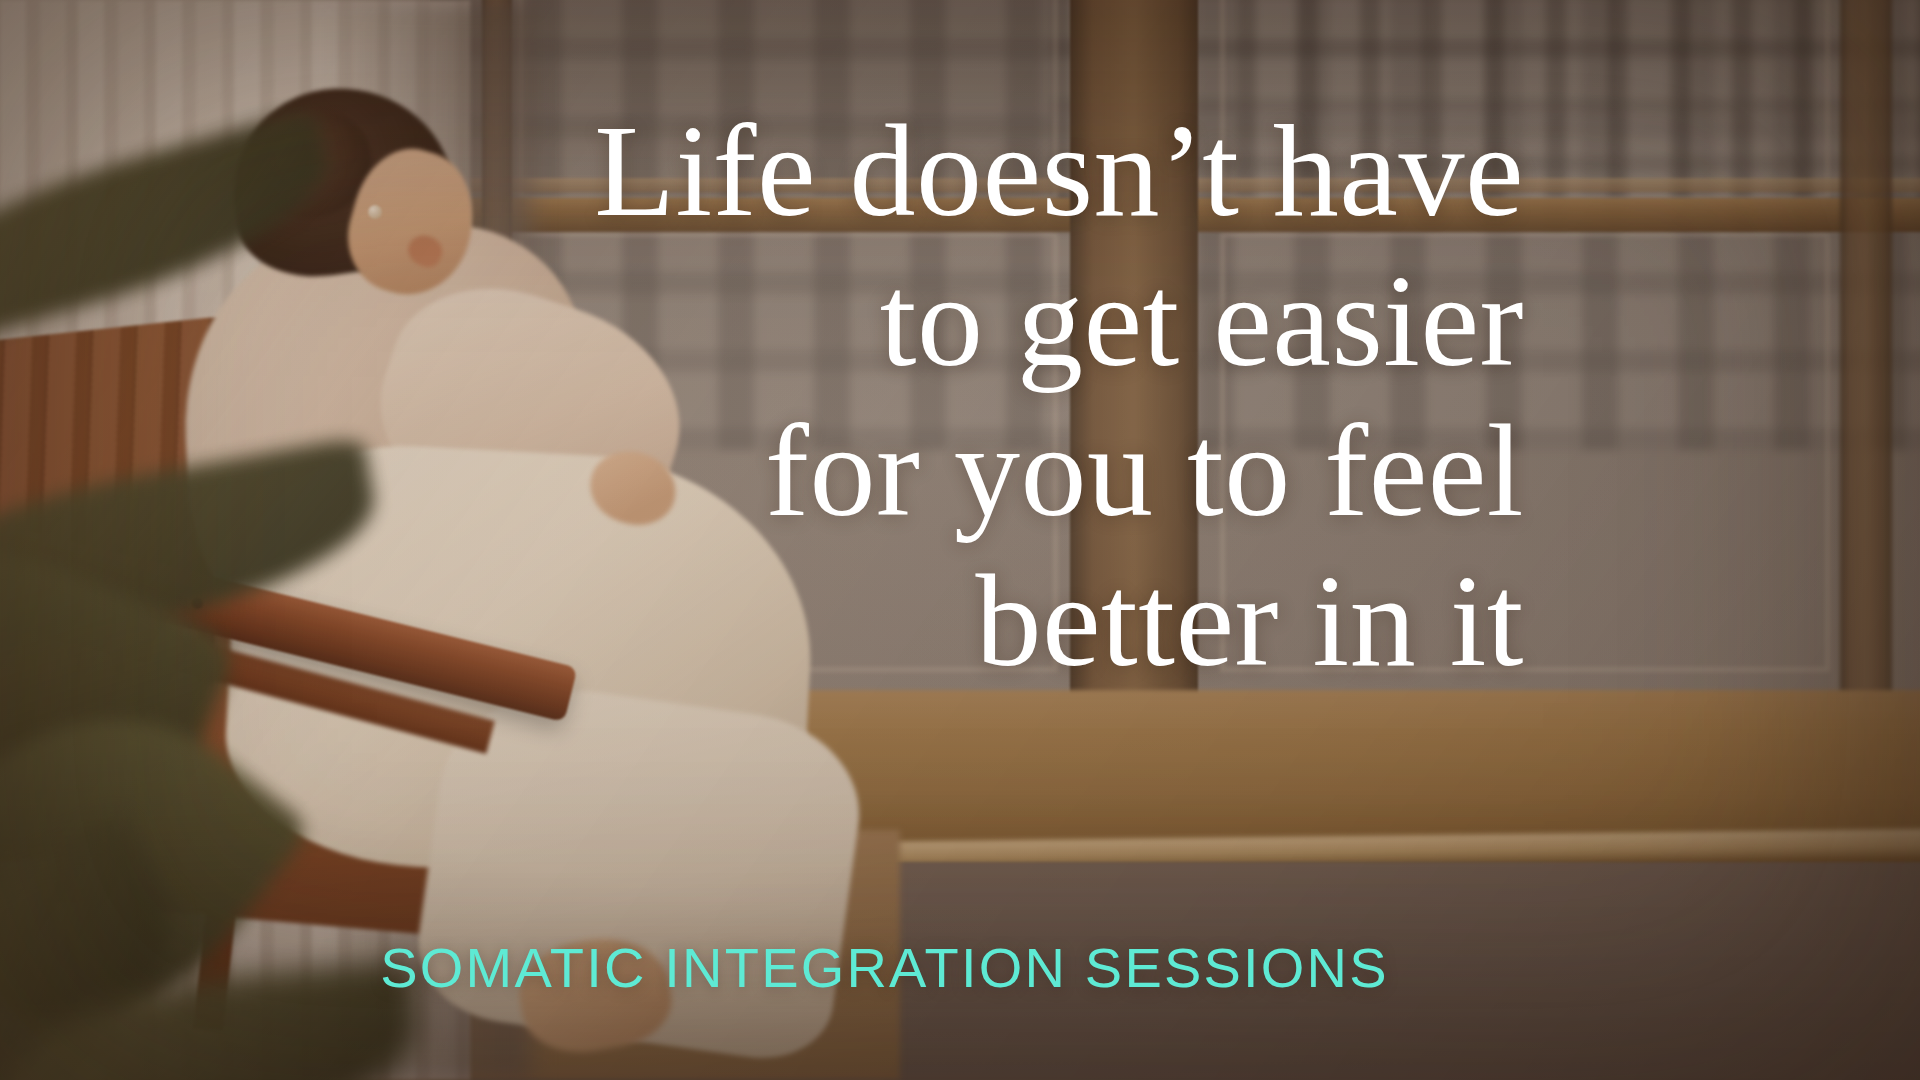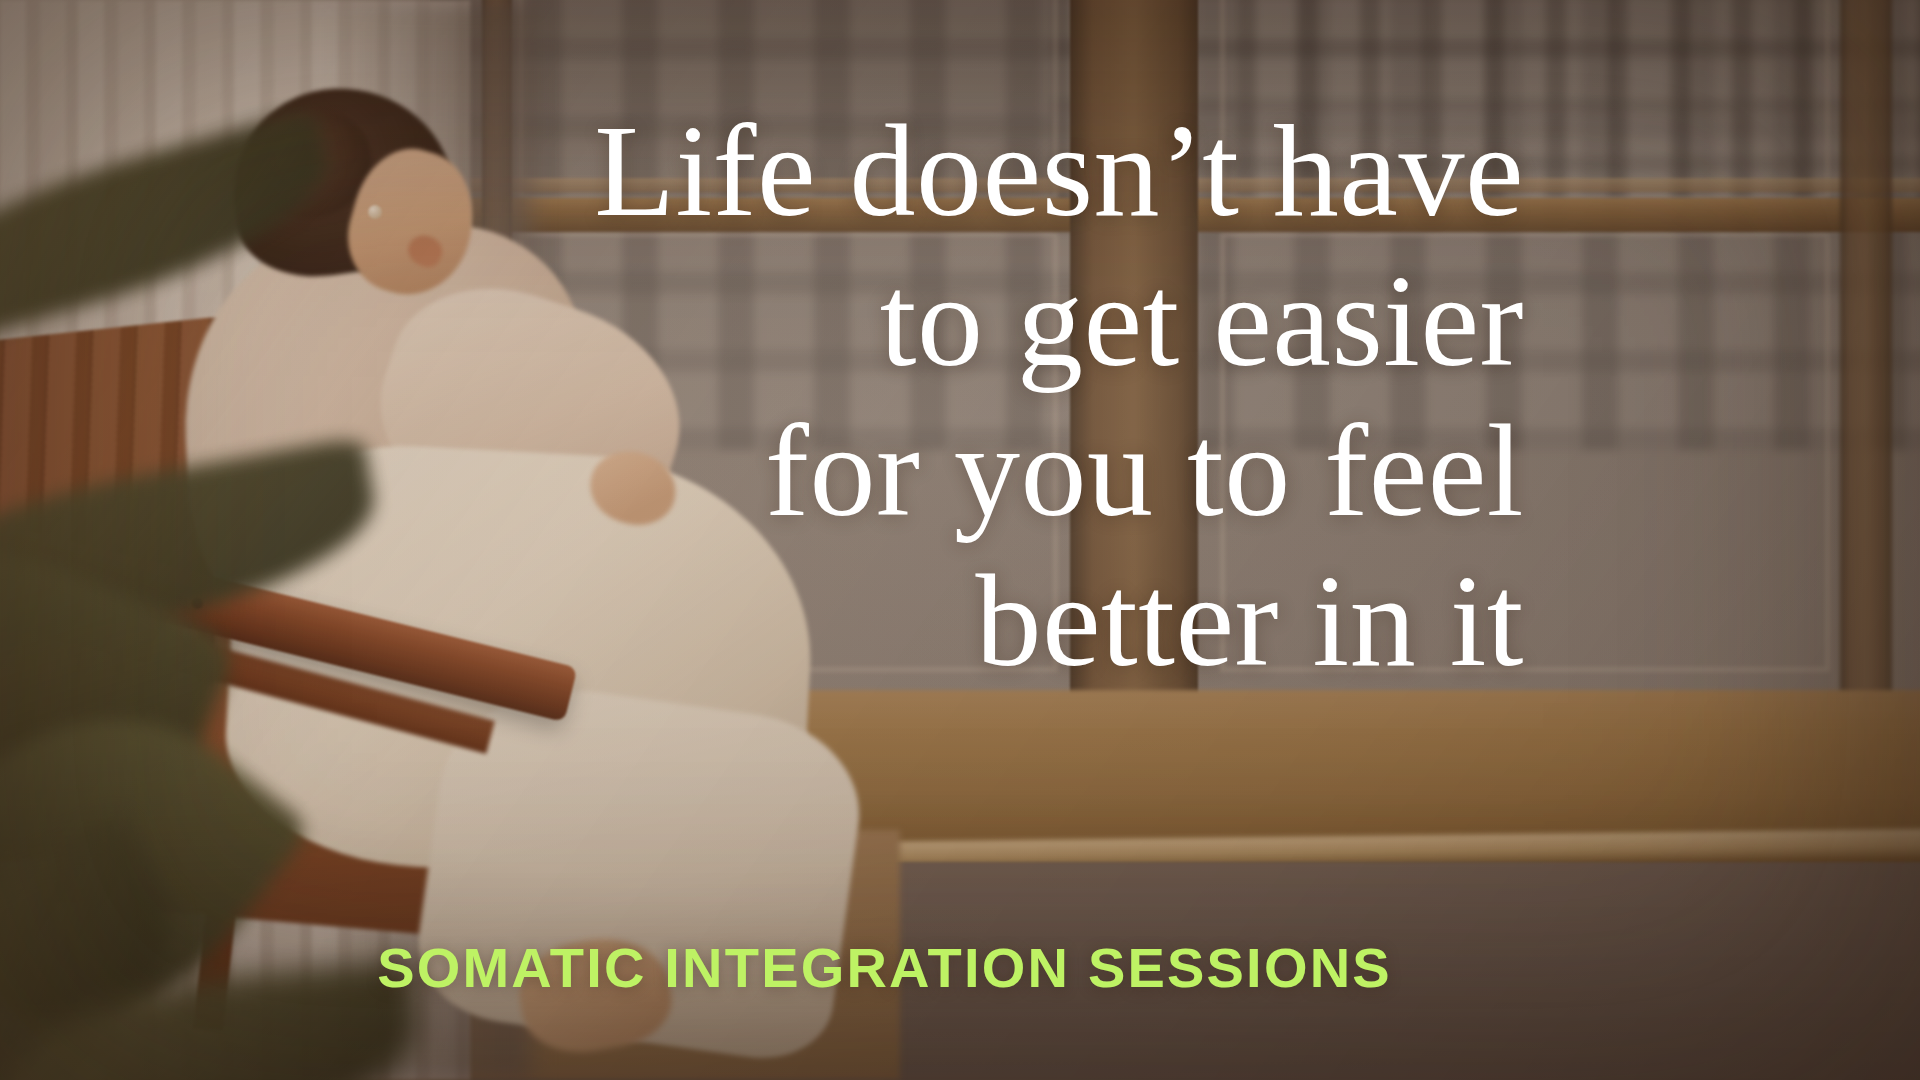--- a/index.html
+++ b/index.html
@@ -410,23 +410,23 @@
     letter-spacing: 0.5px;
     white-space: pre-line;
     text-shadow: 0 2px 18px rgba(48,30,18,0.33);
   }
   .kicker {
     position: absolute;
     left: 0;
     top: 925px;
     width: 1621px;
     text-align: center;
-    color: #bef264;
+    color: #5eead4;
     font-family: "Liberation Sans", "DejaVu Sans", sans-serif;
-    font-weight: 700;
+    font-weight: 400;
     font-size: 56px;
     letter-spacing: 2.2px;
     text-shadow: 0 2px 14px rgba(48,30,18,0.35);
   }
   
   .kicker-inner {
     display: inline-block;
     transform: translateX(34px);
   }
 </style>

